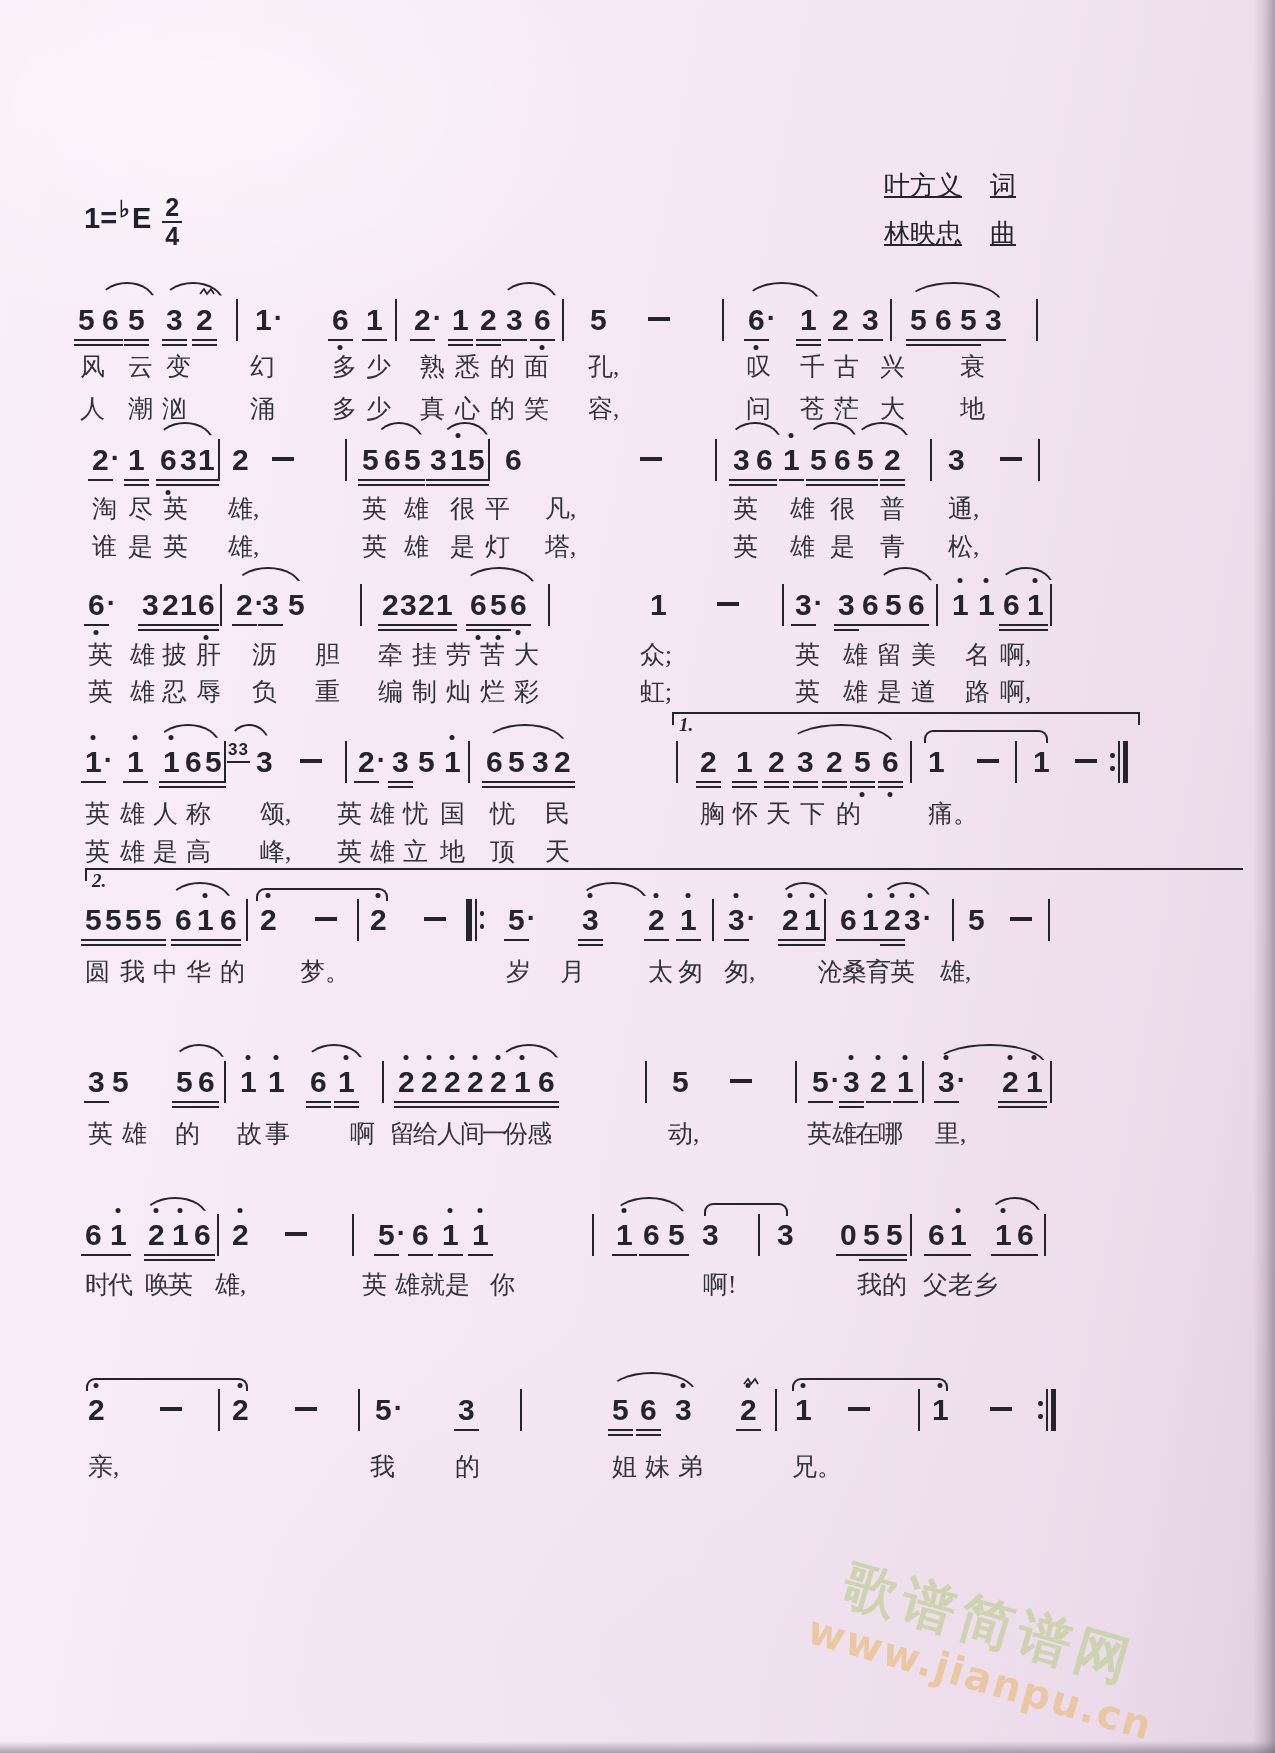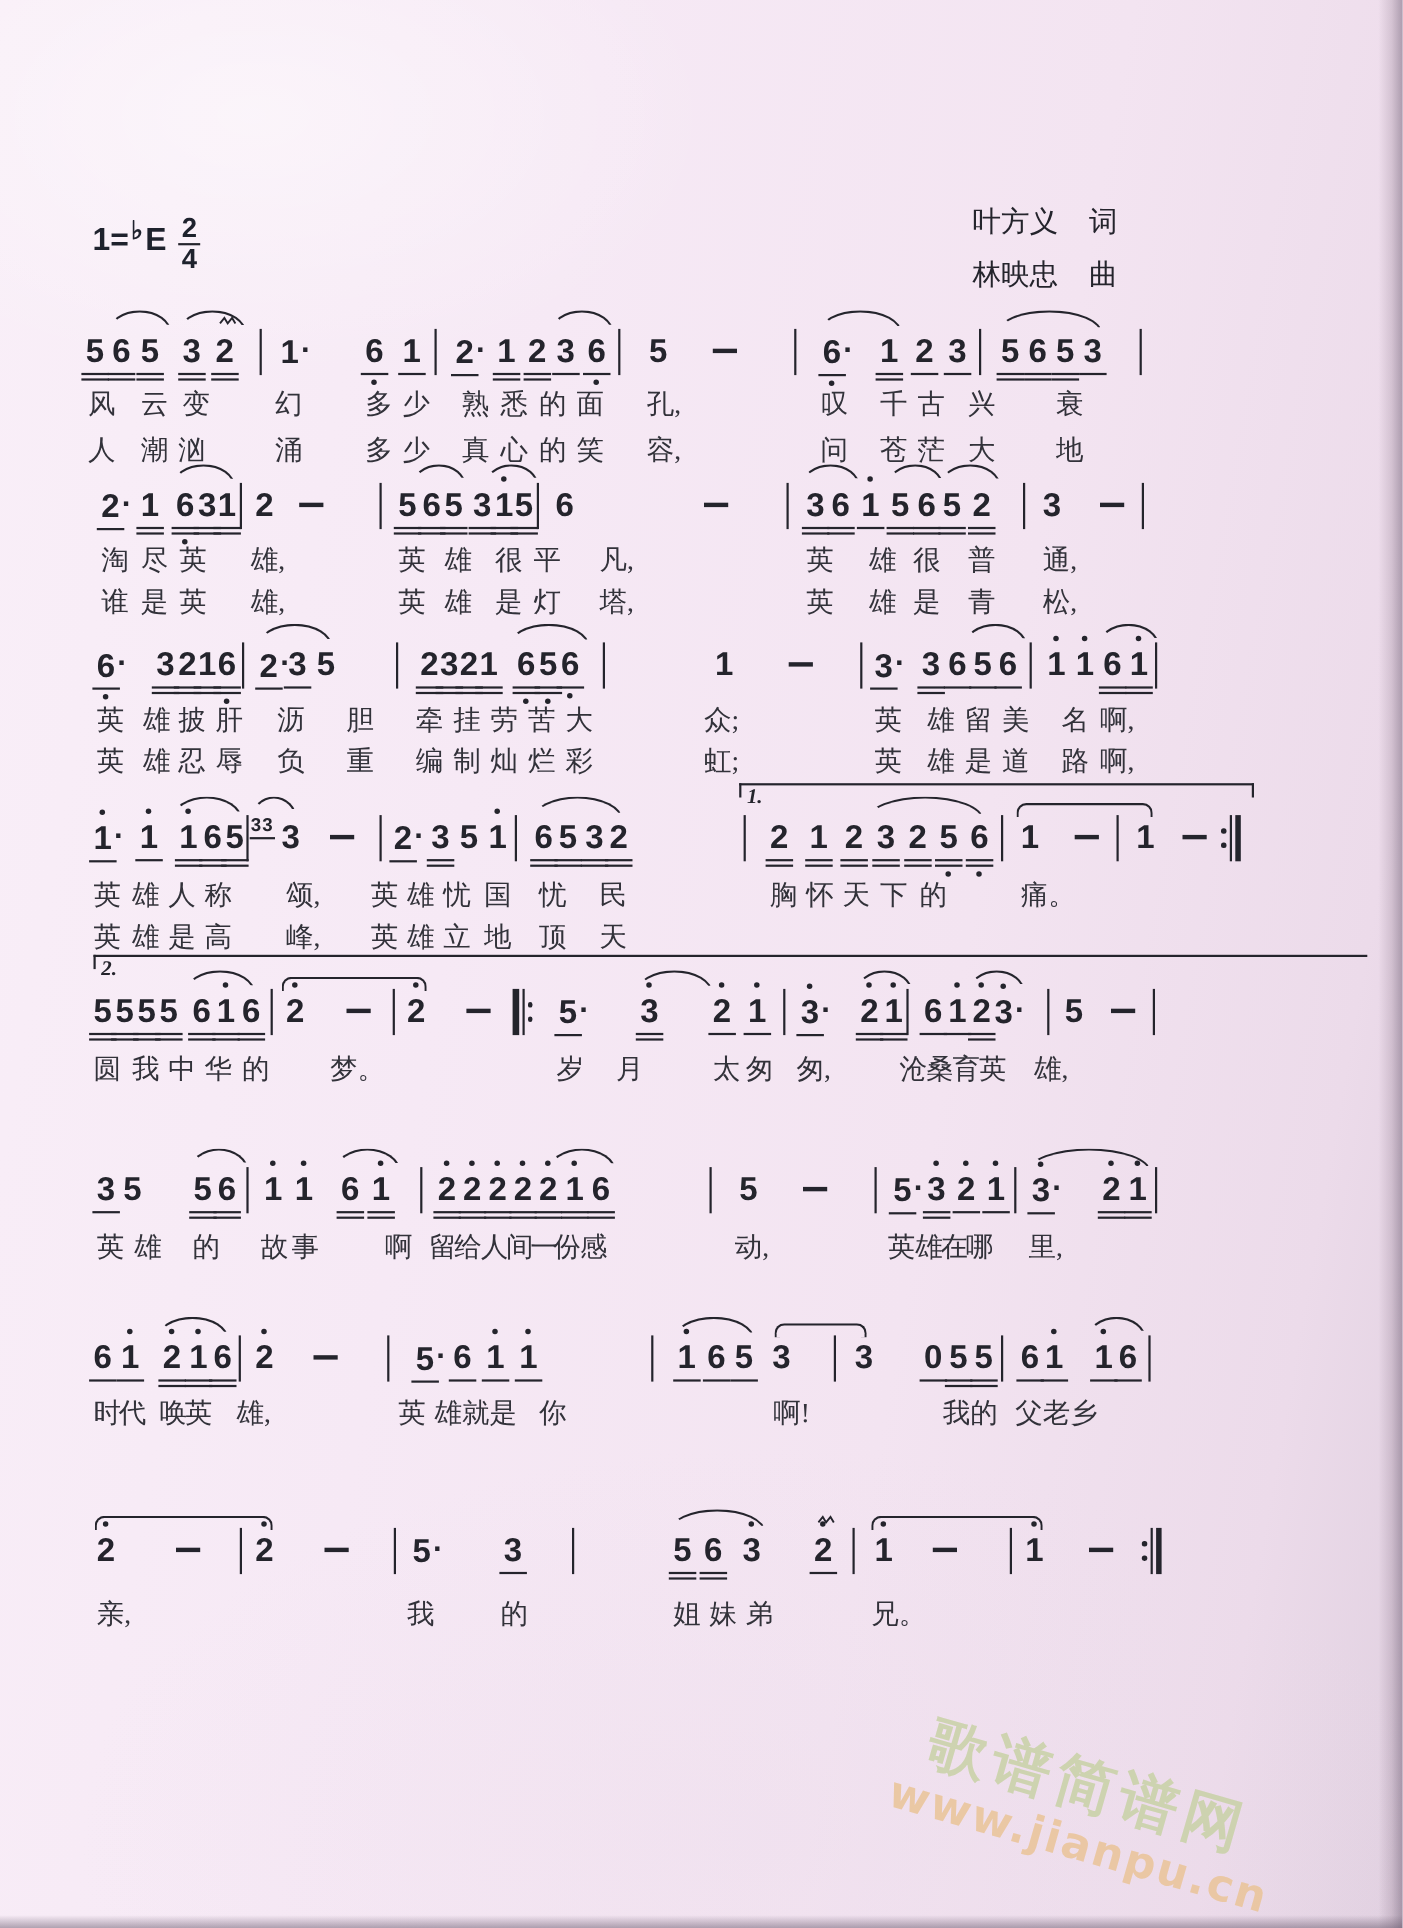--- a/index.html
+++ b/index.html
@@ -9,21 +9,21 @@
   #sheen{position:absolute;inset:0;pointer-events:none;
     background:radial-gradient(ellipse 700px 400px at 18% 6%,rgba(255,255,255,.45),rgba(255,255,255,0) 60%),
                radial-gradient(ellipse 900px 500px at 55% 95%,rgba(235,220,235,.35),rgba(255,255,255,0) 70%);}
   .scan-right{position:absolute;top:0;right:0;width:22px;height:100%;
     background:linear-gradient(90deg,rgba(140,120,140,0) 0%,rgba(120,100,120,.22) 55%,rgba(92,76,98,.45) 100%);}
   .scan-bottom{position:absolute;left:0;bottom:0;width:100%;height:12px;
     background:linear-gradient(rgba(120,105,120,0),rgba(100,86,105,.5));}
 
   .title{position:absolute;top:126px;left:0;width:1112px;text-align:center;
     font:700 42px "Liberation Serif",serif;letter-spacing:12px;color:#1e222d;}
-  .credits{position:absolute;left:884px;top:184px;width:132px;color:#24242c;}
+  .credits{position:absolute;left:884px;top:168px;width:132px;color:#24242c;text-decoration:underline;}
   .credit-row{display:flex;justify-content:space-between;font:26px "Liberation Serif",serif;margin-bottom:13px;}
   .keysig{position:absolute;left:84px;top:202px;color:#1e222d;
     font:700 29px "Liberation Sans",sans-serif;display:flex;align-items:flex-start;gap:2px;}
   .flat{font-size:23px;transform:translateY(-6px);display:inline-block;}
   .frac{display:inline-flex;flex-direction:column;align-items:center;line-height:1.05;font-size:25px;margin-left:9px;margin-top:-8px;}
   .frac .num{border-bottom:2.2px solid #24242c;padding:0 3px 1px;}
 
   #score{position:absolute;inset:0;}
   .note{position:absolute;font-family:"Liberation Sans",sans-serif;font-weight:700;font-size:30px;
     line-height:1.1;color:#24242c;white-space:nowrap;}

